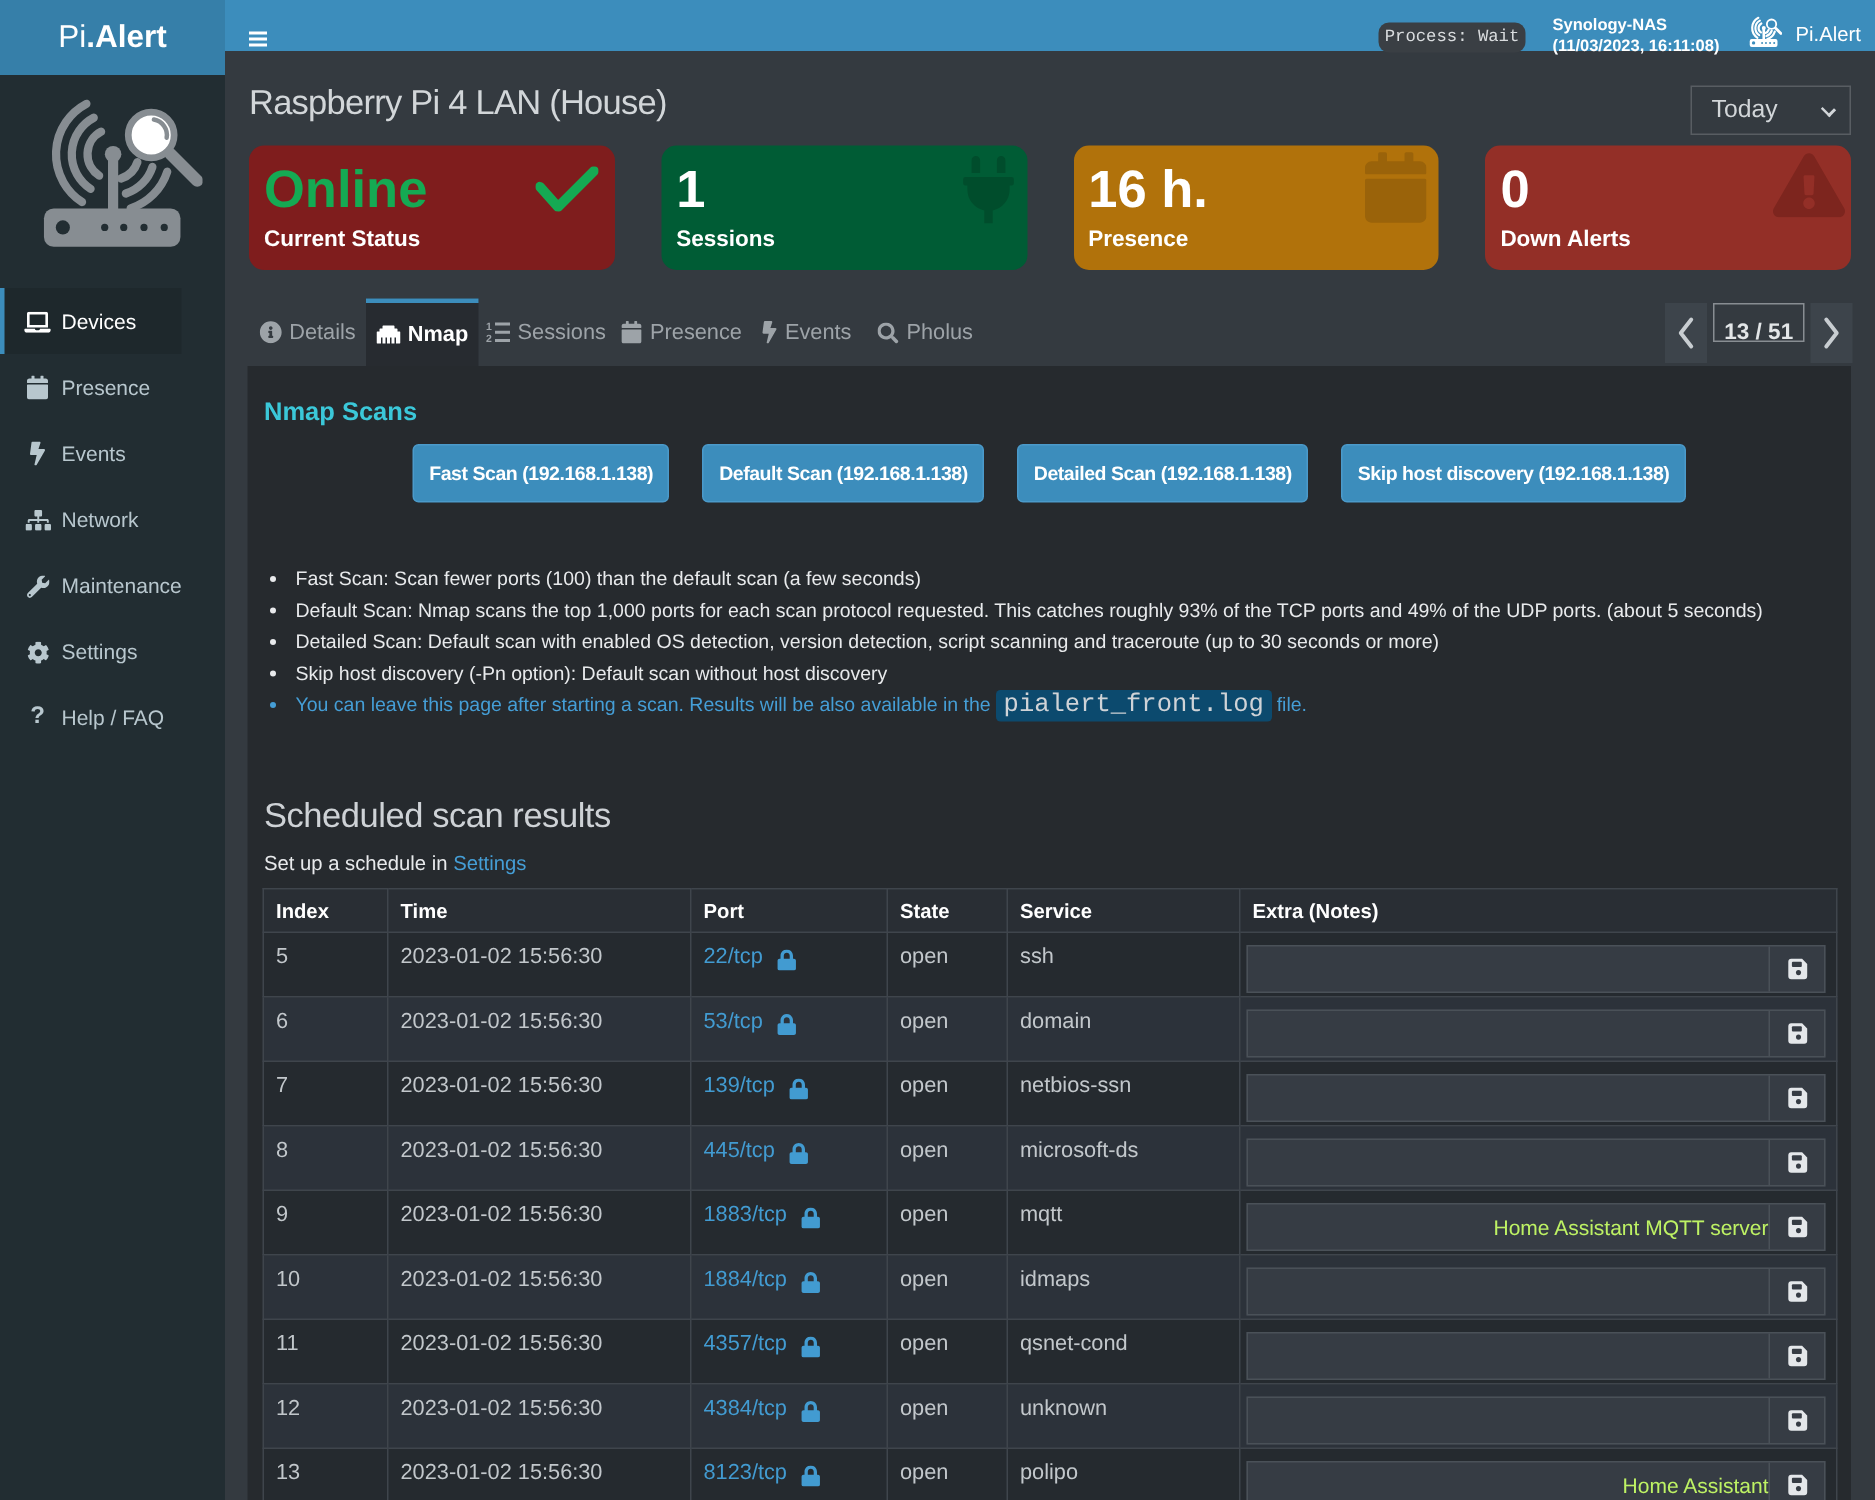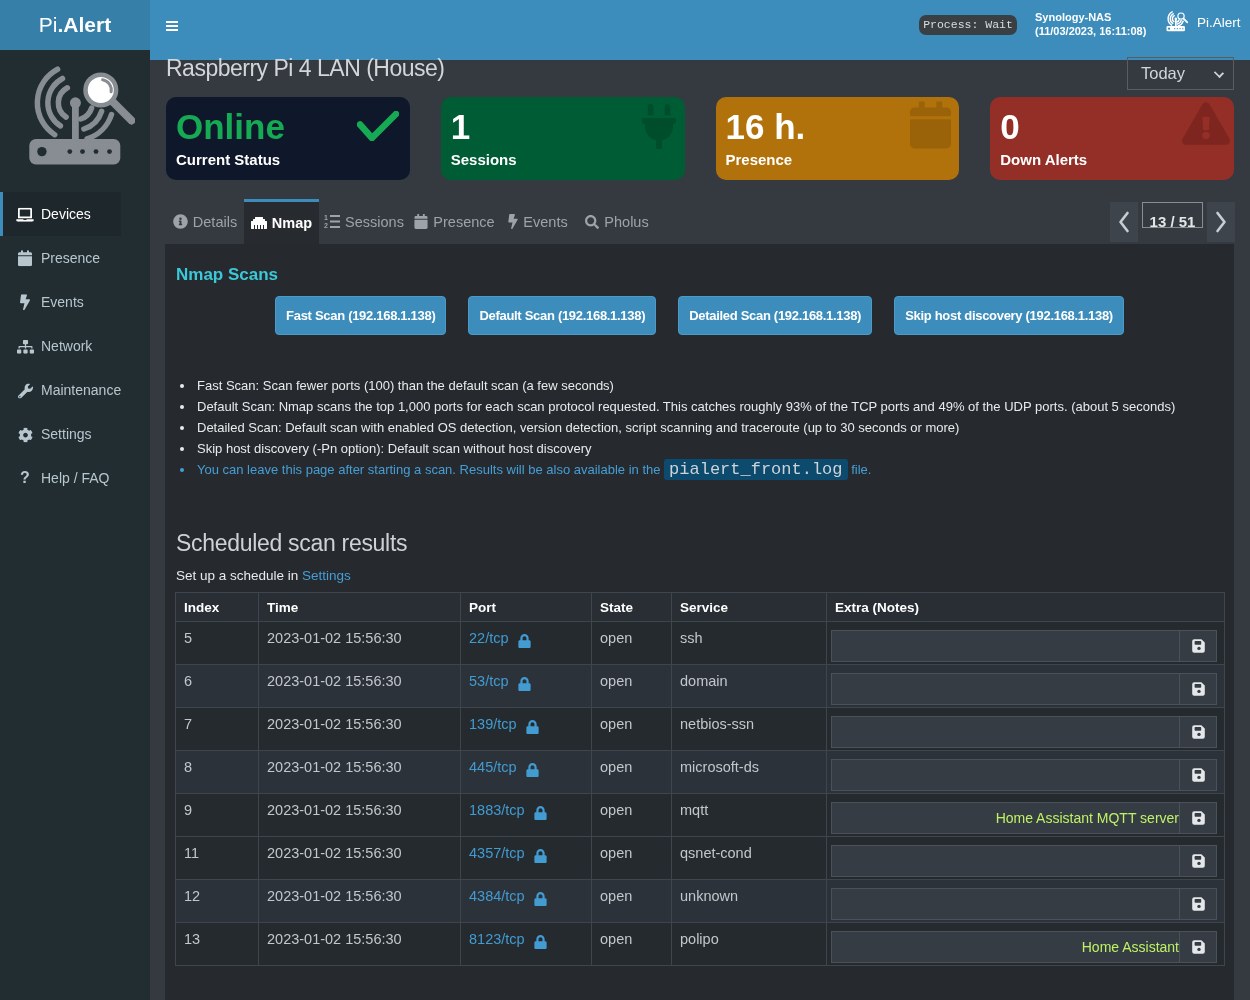--- a/index.html
+++ b/index.html
@@ -1,19 +1,19 @@
 <!DOCTYPE html>
 <html><head>
 <meta charset="utf-8">
 <style>
 * { margin:0; padding:0; box-sizing:border-box; }
 html,body { width:1250px; height:1000px; overflow:hidden; background:#343a40; font-family:"Liberation Sans",sans-serif; }
 #logo { position:absolute; left:0; top:0; width:150px; height:50px; background:#367fa9; color:#fff; font-size:21px; text-align:center; line-height:50px; }
 #logo b { font-weight:700; }
-#topbar { position:absolute; left:150px; top:0; width:1100px; height:60px; background:#3c8dbc; }
+#topbar { position:absolute; left:150px; top:0; width:1100px; height:34px; background:#3c8dbc; }
 #burger { position:absolute; left:16px; top:21px; width:12px; height:10px; }
 #burger div { height:2px; background:#fff; margin-bottom:2px; }
 #procbadge { position:absolute; left:769px; top:15px; width:98px; height:20px; background:#3a3f44; border-radius:7px; color:#d9dcde; font-family:"Liberation Mono",monospace; font-size:11.5px; line-height:20px; text-align:center; }
 #nasinfo { position:absolute; left:885px; top:10px; color:#fff; font-size:11px; font-weight:700; line-height:14px; }
 #hdrlogo { position:absolute; left:1016px; top:10px; }
 #hdrtitle { position:absolute; left:1047px; top:15px; color:#fff; font-size:13.5px; }
 #sidebar { position:absolute; left:0; top:50px; width:150px; height:950px; background:#222d32; }
 #sblogo { position:absolute; left:27px; top:10px; }
 #menu { position:absolute; top:142px; left:0; width:121px; list-style:none; }
 #menu li { height:44px; position:relative; color:#b8c7ce; font-size:14px; }
@@ -154,21 +154,21 @@
 <li>
         <span class="ic"><span style="font-size:16px;font-weight:700">?</span></span>
         <span class="tx">Help / FAQ</span>
       </li>
 
   </ul>
 </div>
 <div id="pagetitle">Raspberry Pi 4 LAN (House)</div>
 <div id="todaysel">Today<span class="chev"></span></div>
 <div class="cards">
-  <div class="card" style="background:#0f172a">
+  <div class="card" style="background:#7f1d1d">
     <div class="big" style="color:#15aa53">Online</div>
     <div class="lbl">Current Status</div>
     <svg class="cicon" style="right:11px;top:14px" width="42" height="30" viewBox="0 0 42 30">
         <polyline points="3,13.5 15,27 39,3" stroke="#15aa53" stroke-width="6.5" fill="none" stroke-linecap="round" stroke-linejoin="round"></polyline>
       </svg>
   </div>
   <div class="card" style="background:#005c35">
     <div class="big">1</div>
     <div class="lbl">Sessions</div>
     <svg class="cicon" style="right:9px;top:7px" width="34" height="45" viewBox="0 0 384 512">
@@ -356,20 +356,41 @@
               <div class="ibtn">
                 <svg width="15" height="16" viewBox="0 0 15 16">
                   <path d="M1.2 3.2 a2 2 0 0 1 2-2 h7.2 l3.4 3.4 v8.2 a2 2 0 0 1 -2 2 h-8.6 a2 2 0 0 1 -2-2 z" fill="#e4e7ea"></path>
                   <rect x="3.6" y="3.1" width="6.6" height="3.6" rx="0.7" fill="#363c44"></rect>
                   <circle cx="8" cy="10.4" r="1.7" fill="#363c44"></circle>
                 </svg>
               </div>
             </div>
           </td>
         </tr>
+<tr class="even">
+          <td>10</td>
+          <td>2023-01-02 15:56:30</td>
+          <td><a class="port" href="#">1884/tcp</a><span class="lock"><svg width="13" height="14" viewBox="0 0 448 512">
+                <path fill="#429bd1" d="M400 224h-24v-72C376 68.2 307.8 0 224 0S72 68.2 72 152v72H48c-26.5 0-48 21.5-48 48v192c0 26.5 21.5 48 48 48h352c26.5 0 48-21.5 48-48V272c0-26.5-21.5-48-48-48zm-104 0H152v-72c0-39.7 32.3-72 72-72s72 32.3 72 72v72z"></path>
+              </svg></span></td>
+          <td>open</td>
+          <td>idmaps</td>
+          <td class="extra">
+            <div class="igroup">
+              <div class="itext"></div>
+              <div class="ibtn">
+                <svg width="15" height="16" viewBox="0 0 15 16">
+                  <path d="M1.2 3.2 a2 2 0 0 1 2-2 h7.2 l3.4 3.4 v8.2 a2 2 0 0 1 -2 2 h-8.6 a2 2 0 0 1 -2-2 z" fill="#e4e7ea"></path>
+                  <rect x="3.6" y="3.1" width="6.6" height="3.6" rx="0.7" fill="#363c44"></rect>
+                  <circle cx="8" cy="10.4" r="1.7" fill="#363c44"></circle>
+                </svg>
+              </div>
+            </div>
+          </td>
+        </tr>
 <tr class="odd">
           <td>11</td>
           <td>2023-01-02 15:56:30</td>
           <td><a class="port" href="#">4357/tcp</a><span class="lock"><svg width="13" height="14" viewBox="0 0 448 512">
                 <path fill="#429bd1" d="M400 224h-24v-72C376 68.2 307.8 0 224 0S72 68.2 72 152v72H48c-26.5 0-48 21.5-48 48v192c0 26.5 21.5 48 48 48h352c26.5 0 48-21.5 48-48V272c0-26.5-21.5-48-48-48zm-104 0H152v-72c0-39.7 32.3-72 72-72s72 32.3 72 72v72z"></path>
               </svg></span></td>
           <td>open</td>
           <td>qsnet-cond</td>
           <td class="extra">
             <div class="igroup">

